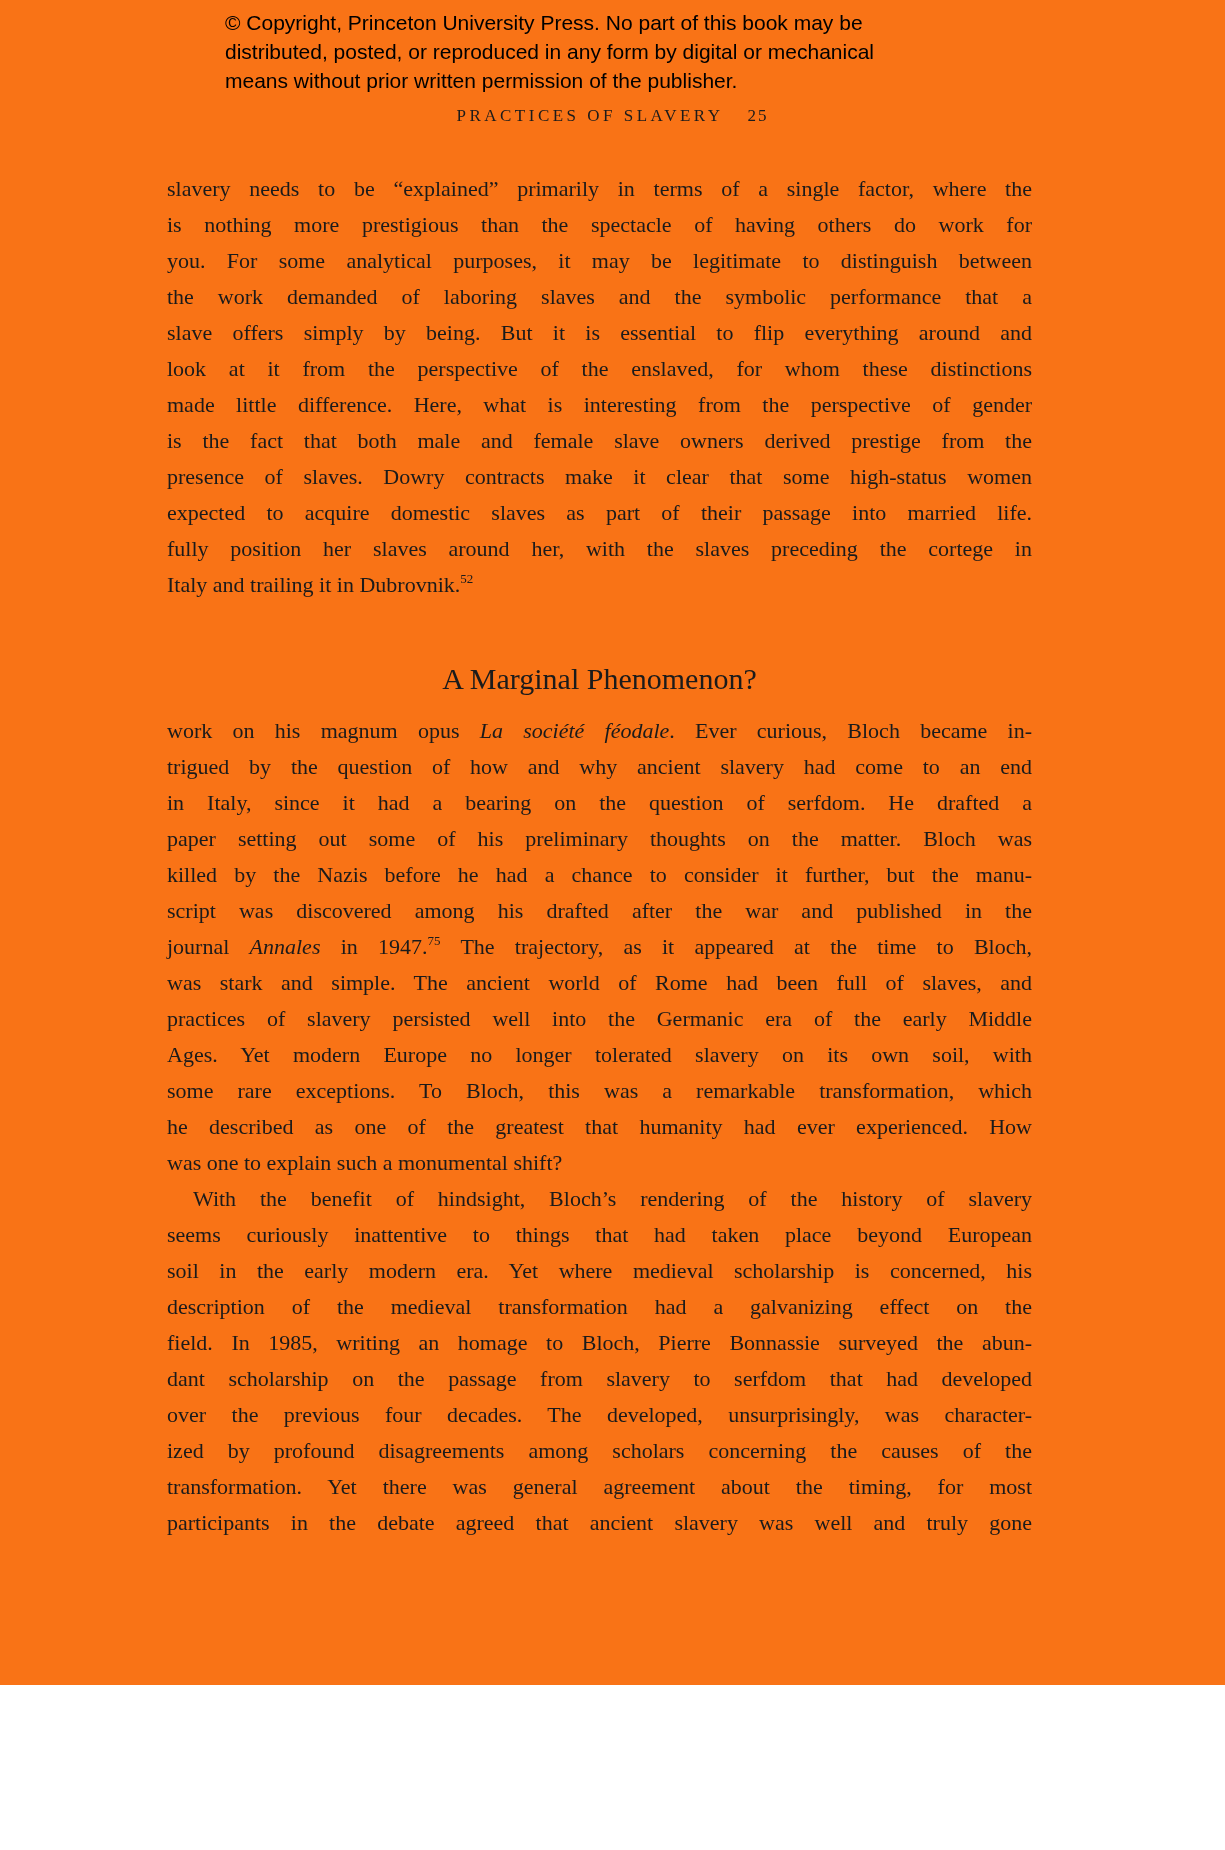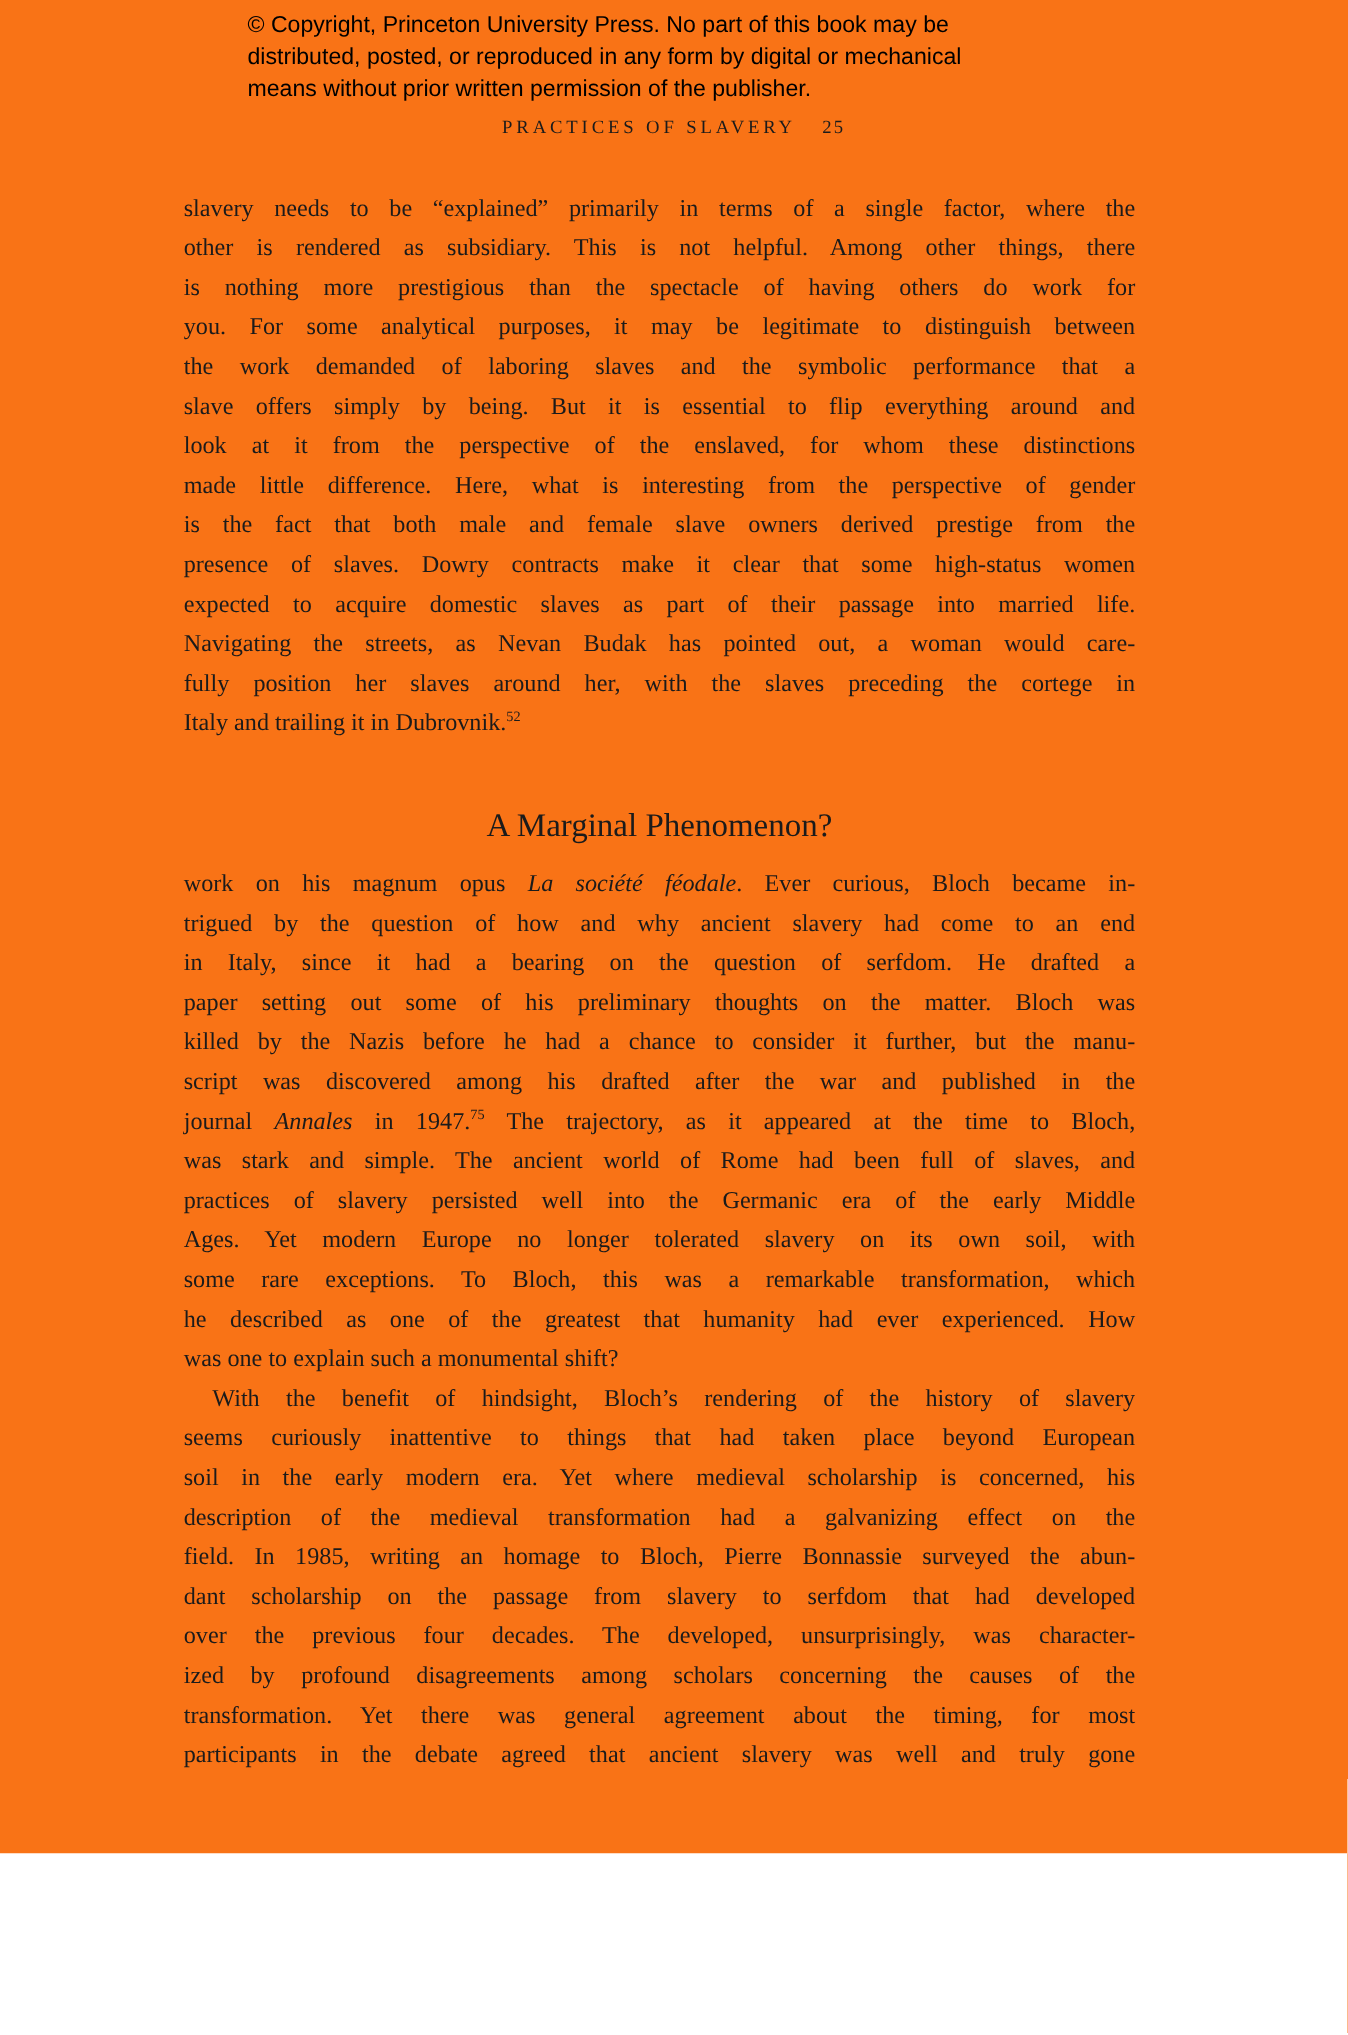--- a/index.html
+++ b/index.html
@@ -99,31 +99,29 @@
   </div>
 
   <div class="running-header">
     <span class="rh-title">PRACTICES OF SLAVERY</span><span class="rh-pagenum">25</span>
   </div>
 
   <div class="body-text">
     <div>
         <div class="para">
           <div class="line"><span>slavery needs to be “explained” primarily in terms of a single factor, where the</span></div>
-          <div class="line"><span>other is rendered as subsidiary. This is not helpful. Among other things, there</span></div>
           <div class="line"><span>is nothing more prestigious than the spectacle of having others do work for</span></div>
           <div class="line"><span>you. For some analytical purposes, it may be legitimate to distinguish between</span></div>
           <div class="line"><span>the work demanded of laboring slaves and the symbolic performance that a</span></div>
           <div class="line"><span>slave offers simply by being. But it is essential to flip everything around and</span></div>
           <div class="line"><span>look at it from the perspective of the enslaved, for whom these distinctions</span></div>
           <div class="line"><span>made little difference. Here, what is interesting from the perspective of gender</span></div>
           <div class="line"><span>is the fact that both male and female slave owners derived prestige from the</span></div>
           <div class="line"><span>presence of slaves. Dowry contracts make it clear that some high-status women</span></div>
           <div class="line"><span>expected to acquire domestic slaves as part of their passage into married life.</span></div>
-          <div class="line"><span>Navigating the streets, as Nevan Budak has pointed out, a woman would care-</span></div>
           <div class="line"><span>fully position her slaves around her, with the slaves preceding the cortege in</span></div>
           <div class="line last"><span>Italy and trailing it in Dubrovnik.</span><span class="sup">52</span></div>
         </div>
       </div>
     <h2 class="section-heading">A Marginal Phenomenon?</h2>
     <div>
         <div class="para">
           <div class="line"><span>work on his magnum opus </span><span class="italic">La société féodale</span><span>. Ever curious, Bloch became in-</span></div>
           <div class="line"><span>trigued by the question of how and why ancient slavery had come to an end</span></div>
           <div class="line"><span>in Italy, since it had a bearing on the question of serfdom. He drafted a</span></div>

